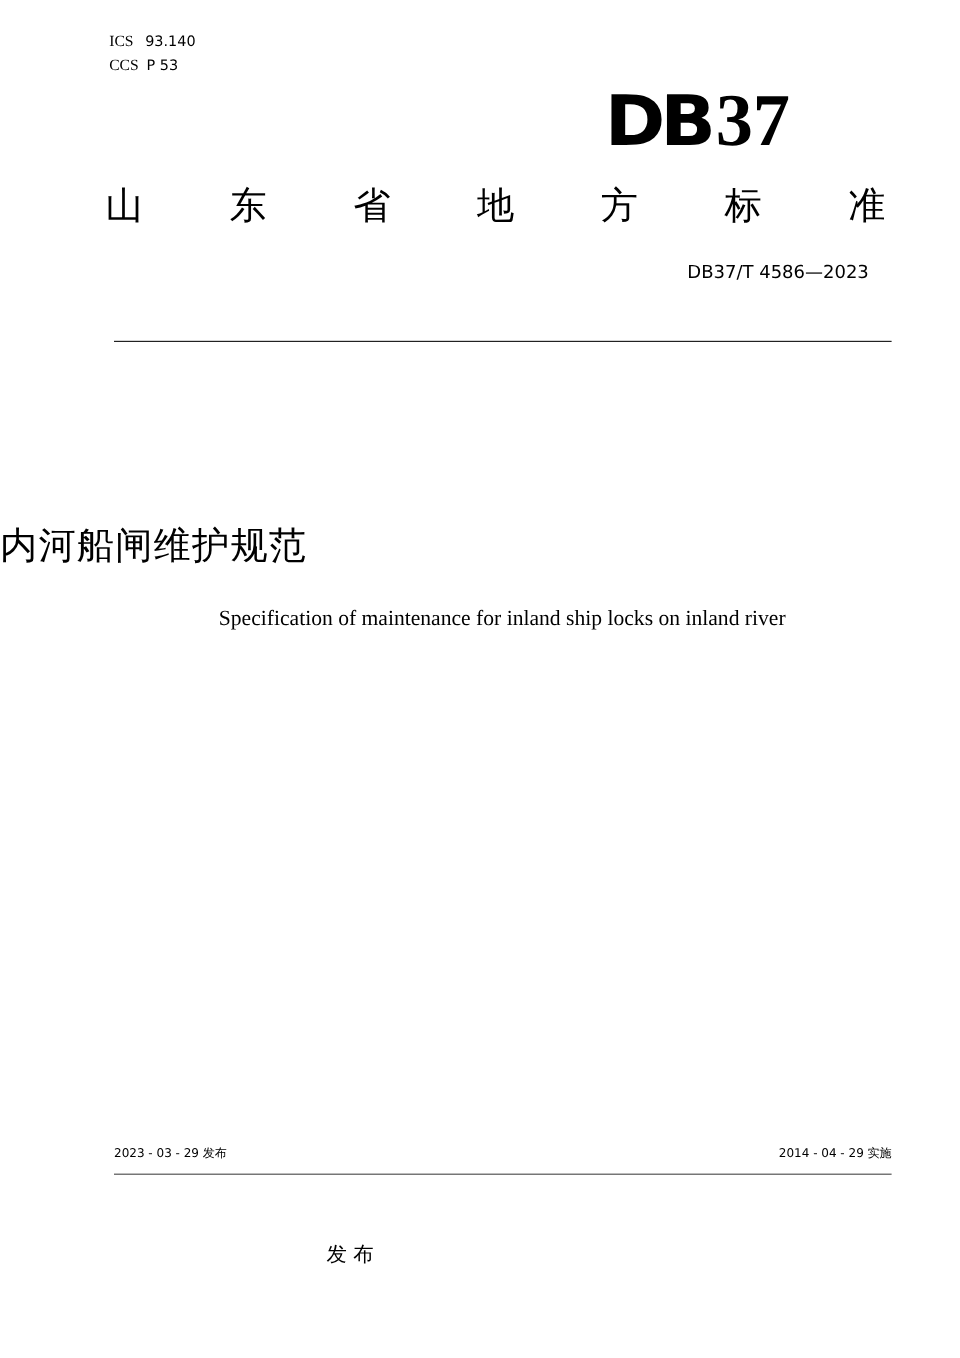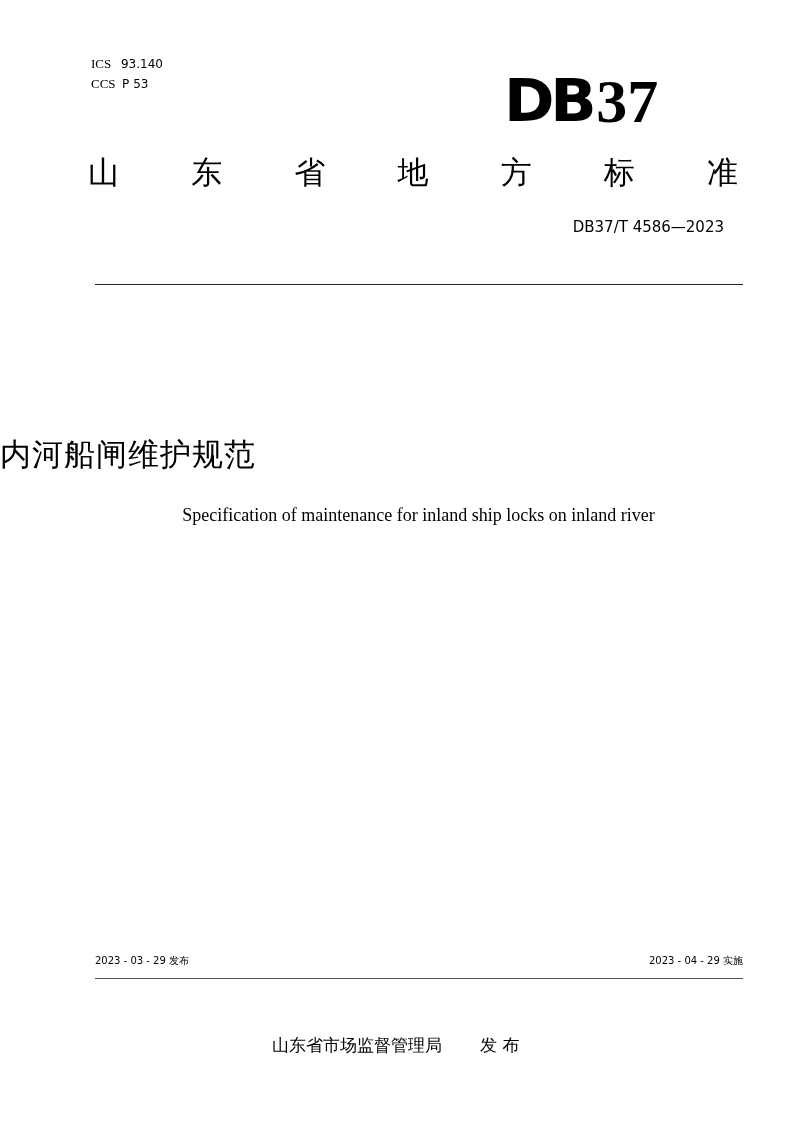--- a/index.html
+++ b/index.html
@@ -1,18 +1,18 @@
 <!DOCTYPE html>
 <html><head>
   <meta charset="utf-8">
   <style>
     html, body { margin: 0; padding: 0; background: #ffffff; }
     body { width: 800px; height: 1132px; position: relative; overflow: hidden; color: #000; }
     .abs { position: absolute; white-space: nowrap; }
-    .ics { left: 91px; top: 54px; font-family: "Liberation Serif", serif; font-size: 13px; line-height: 20px; }
+    .ics { left: 91px; top: 24px; font-family: "Liberation Serif", serif; font-size: 13px; line-height: 20px; }
     .ics .num { font-family: "DejaVu Sans", sans-serif; font-size: 12px; }
     .db-logo { left: 506px; top: 68px; height: 62px; display: flex; align-items: flex-end; }
     .db-logo .db { font-family: "DejaVu Sans", sans-serif; font-weight: bold; font-size: 58px; letter-spacing: -4px; transform: scaleX(1.05); line-height: 58px; }
     .db-logo .n37 { font-family: "Liberation Serif", serif; font-weight: bold; font-size: 62px; line-height: 58px; margin-left: 6px; }
     .prov { left: 88px; top: 152px; width: 650px; display: flex; justify-content: space-between; font-family: "DejaVu Sans", sans-serif; font-size: 31px; line-height: 40px; }
     .code { right: 76px; top: 218px; font-family: "DejaVu Sans", sans-serif; font-size: 15px; text-align: right; }
     .rule-top { left: 95px; top: 284px; width: 648px; height: 0; border-top: 1.5px solid #222; }
     .title-cn { left: 0; width: 800px; top: 434px; text-align: left; font-family: "DejaVu Sans", sans-serif; font-size: 31px; letter-spacing: 1px; }
     .title-en { left: 0; width: 837px; top: 505px; text-align: center; font-family: "Liberation Serif", serif; font-size: 18px; }
     .date-row { left: 95px; top: 954px; width: 648px; display: flex; justify-content: space-between; font-family: "DejaVu Sans", sans-serif; font-size: 10px; }
@@ -50,20 +50,19 @@
 
 <div class="abs code">DB37/T 4586—2023</div>
 
 <div class="abs rule-top"></div>
 
 <div class="abs title-cn">内河船闸维护规范</div>
 <div class="abs title-en">Specification of maintenance for inland ship locks on inland river</div>
 
 <div class="abs date-row">
   <span>2023 - 03 - 29 发布</span>
-  <span>2023 - 04 - 29 实施</span>
+  <span>2014 - 04 - 29 实施</span>
 </div>
 <div class="abs rule-bottom"></div>
 
 <div class="abs issuer">
-  <span>山东省市场监督管理局</span>
   <span>发 布</span>
 </div>
 
 </body></html>

